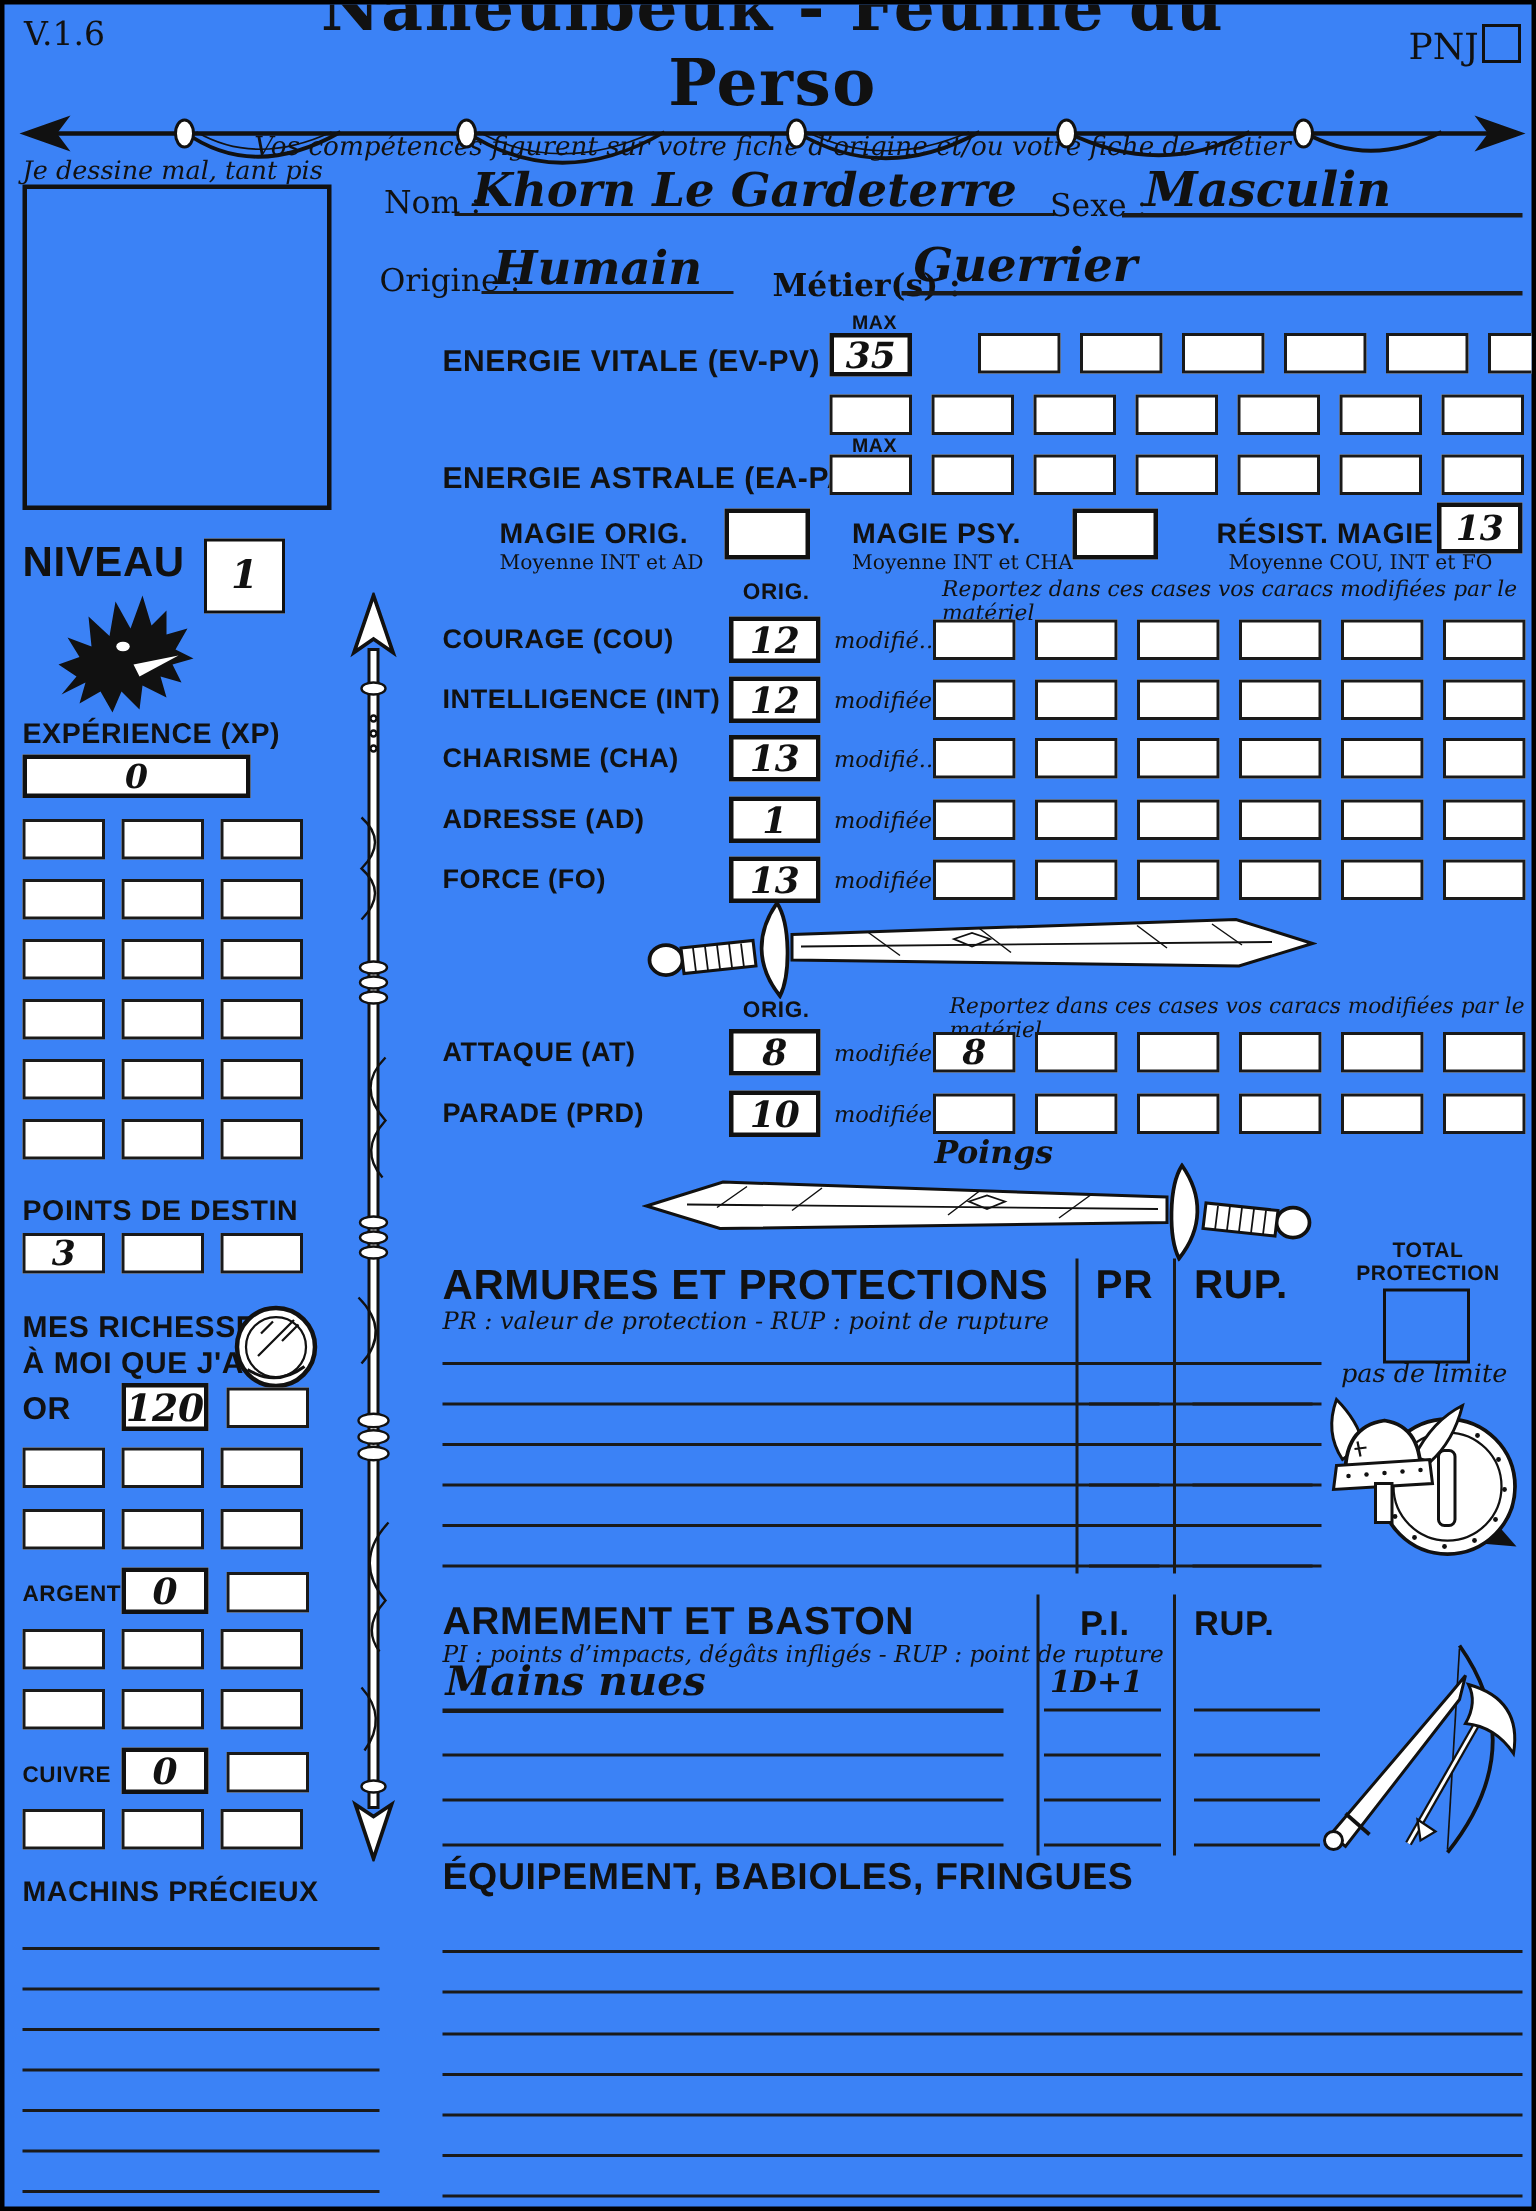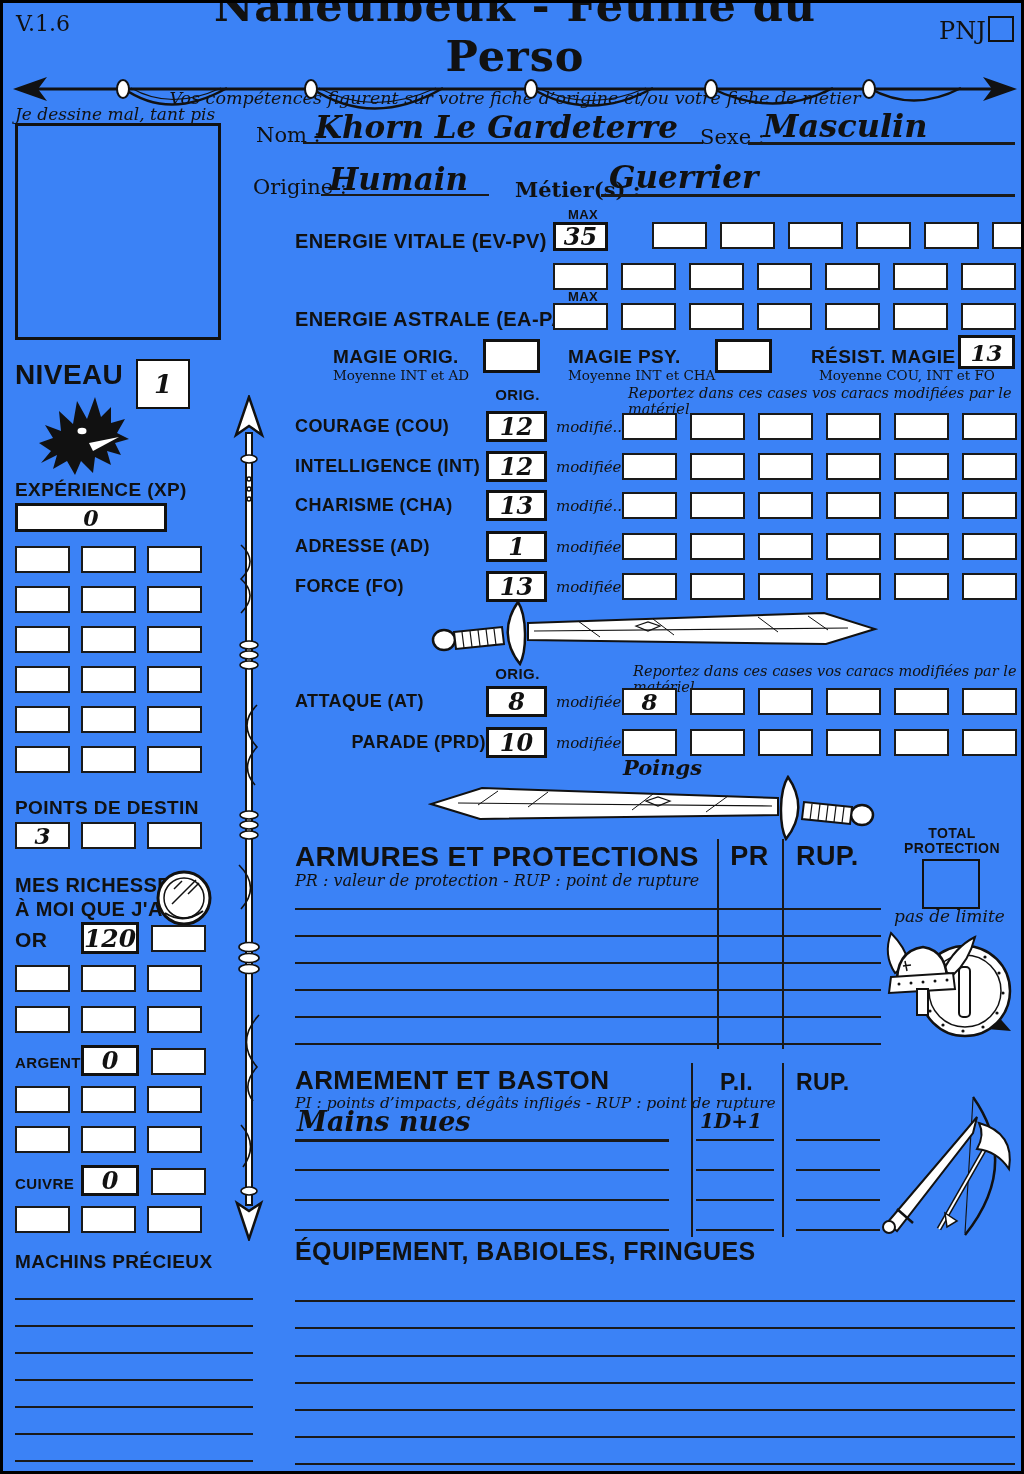--- a/index.html
+++ b/index.html
@@ -379,21 +379,21 @@
         <span class="cbox">
           <span class="hand" style="font-size: 23px;">8</span>
         </span>
         <span class="cbox"></span>
         <span class="cbox"></span>
         <span class="cbox"></span>
         <span class="cbox"></span>
         <span class="cbox"></span>
       </span>
   </div>
-  <div class="abs statrow" style="top:724px;text-align:right;">
+  <div class="abs statrow" style="top:724px;">
     <span class="disp statlabel">PARADE (PRD)</span>
     <span class="vbox origbox">
         <span class="hand" style="font-size:24px;">10</span>
       </span>
     <span class="cal modlabel">modifiée...</span>
     <span class="boxrow">
         <span class="cbox"></span>
         <span class="cbox"></span>
         <span class="cbox"></span>
         <span class="cbox"></span>

